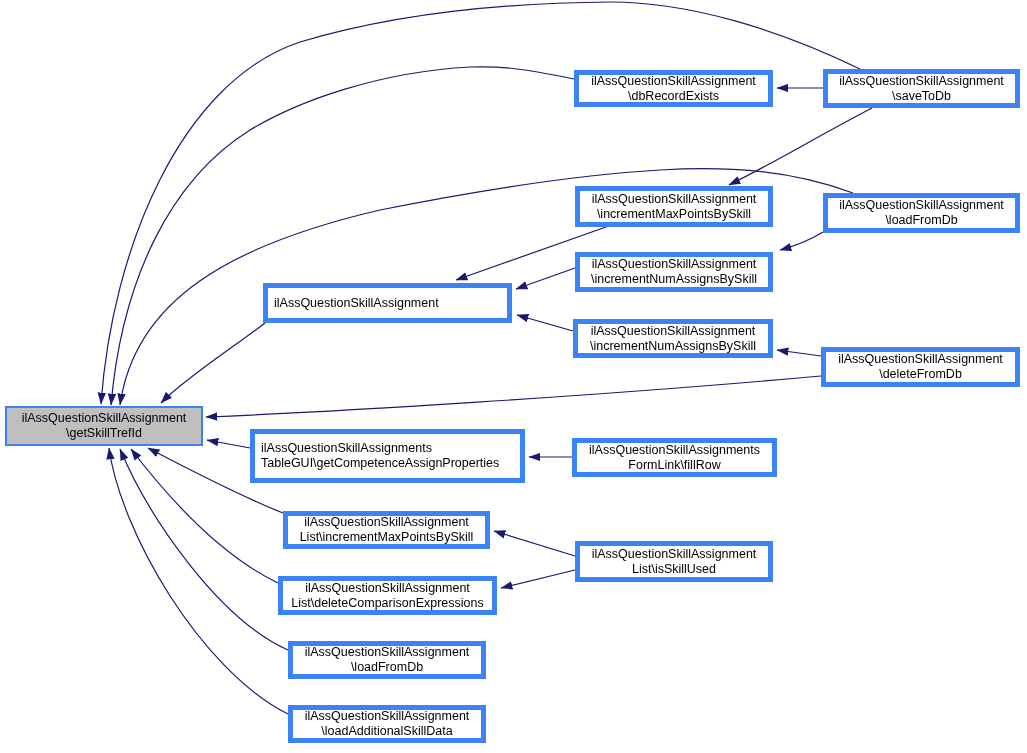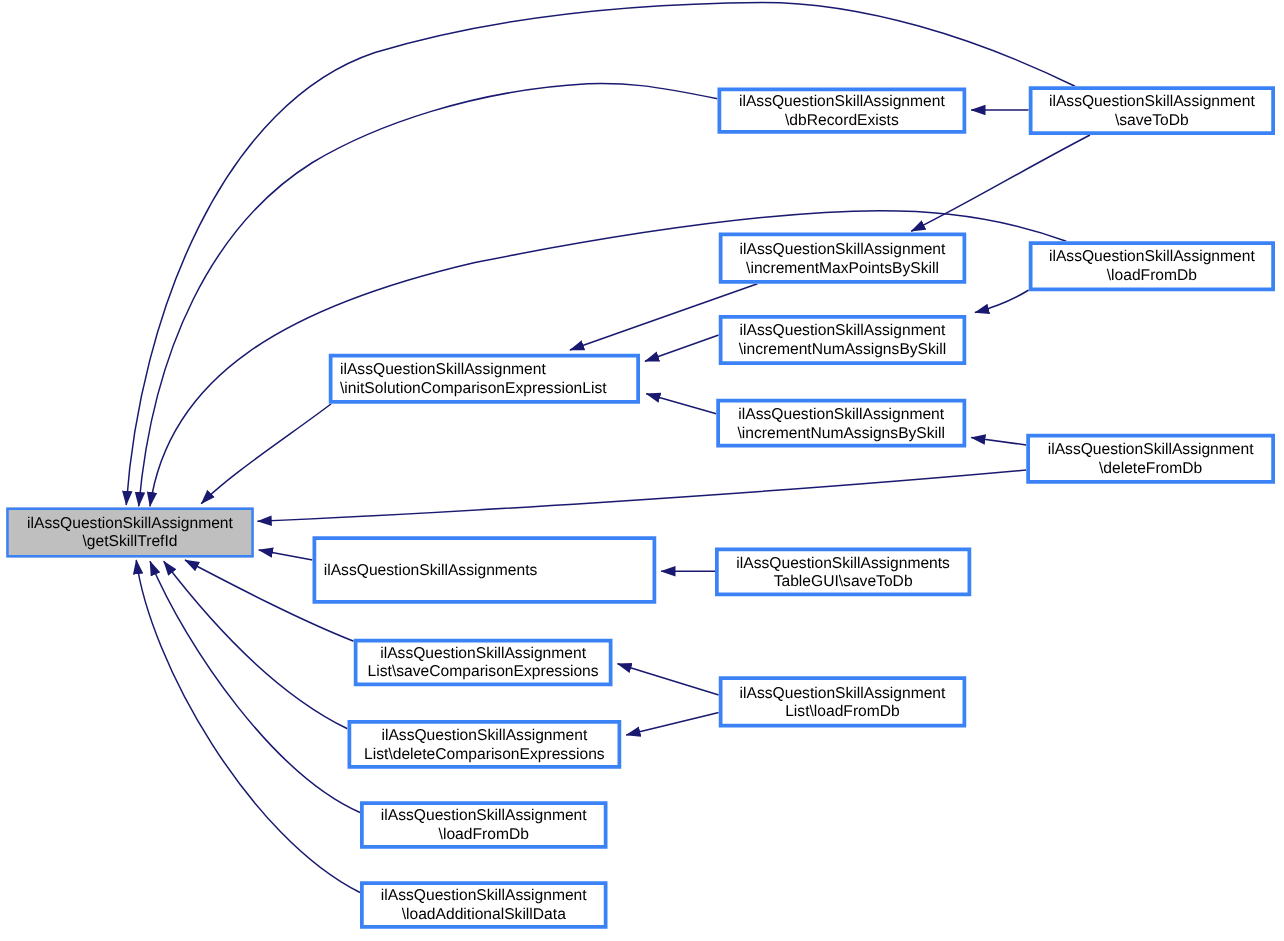--- a/index.html
+++ b/index.html
@@ -9,21 +9,21 @@
     background:#ffffff;
     font-family:"Liberation Sans","DejaVu Sans",sans-serif;
     overflow:hidden;
   }
   #edges{position:absolute;left:0;top:0;z-index:1;}
   .node{
     position:absolute;
     z-index:2;
     box-sizing:border-box;
     background:#ffffff;
-    border:3px solid #3b82f6;
+    border:5px solid #3b82f6;
     display:flex;
     flex-direction:column;
     justify-content:center;
     padding:1px 6px;
     font-size:12.5px;
     line-height:15px;
     color:#000000;
     white-space:nowrap;
     cursor:pointer;
   }
@@ -92,44 +92,44 @@
     <div class="node" style="left: 823px; top: 193px; width: 197px; height: 40px;">
       <div class="nline">ilAssQuestionSkillAssignment</div>
       <div class="nline">\loadFromDb</div>
     </div>
     <div class="node" style="left: 575px; top: 252px; width: 198px; height: 40px;">
       <div class="nline">ilAssQuestionSkillAssignment</div>
       <div class="nline">\incrementNumAssignsBySkill</div>
     </div>
     <div class="node" style="left: 263px; top: 283px; width: 249px; height: 40px;">
       <div class="nline l">ilAssQuestionSkillAssignment</div>
-      <div class="nline l">\initSolutionComparisonExpressionList</div>
     </div>
     <div class="node" style="left: 573px; top: 319px; width: 200px; height: 39px;">
       <div class="nline">ilAssQuestionSkillAssignment</div>
       <div class="nline">\incrementNumAssignsBySkill</div>
     </div>
     <div class="node" style="left: 821px; top: 347px; width: 199px; height: 40px;">
       <div class="nline">ilAssQuestionSkillAssignment</div>
       <div class="nline">\deleteFromDb</div>
     </div>
     <div class="node" style="left: 250px; top: 429px; width: 275px; height: 54px;">
       <div class="nline l">ilAssQuestionSkillAssignments</div>
+      <div class="nline l">TableGUI\getCompetenceAssignProperties</div>
     </div>
     <div class="node" style="left: 572px; top: 438px; width: 205px; height: 39px;">
       <div class="nline">ilAssQuestionSkillAssignments</div>
-      <div class="nline">TableGUI\saveToDb</div>
+      <div class="nline">FormLink\fillRow</div>
     </div>
     <div class="node" style="left: 283px; top: 511px; width: 207px; height: 38px;">
       <div class="nline">ilAssQuestionSkillAssignment</div>
-      <div class="nline">List\saveComparisonExpressions</div>
+      <div class="nline">List\incrementMaxPointsBySkill</div>
     </div>
     <div class="node" style="left: 575px; top: 541px; width: 198px; height: 41px;">
       <div class="nline">ilAssQuestionSkillAssignment</div>
-      <div class="nline">List\loadFromDb</div>
+      <div class="nline">List\isSkillUsed</div>
     </div>
     <div class="node" style="left: 278px; top: 576px; width: 219px; height: 39px;">
       <div class="nline">ilAssQuestionSkillAssignment</div>
       <div class="nline">List\deleteComparisonExpressions</div>
     </div>
     <div class="node" style="left: 288px; top: 641px; width: 198px; height: 38px;">
       <div class="nline">ilAssQuestionSkillAssignment</div>
       <div class="nline">\loadFromDb</div>
     </div>
     <div class="node" style="left: 288px; top: 705px; width: 198px; height: 38px;">

